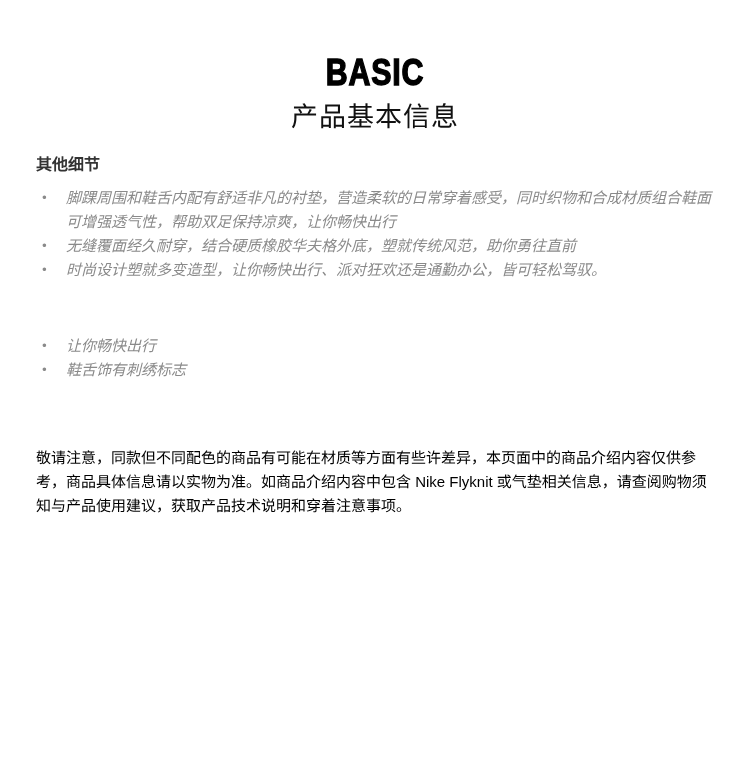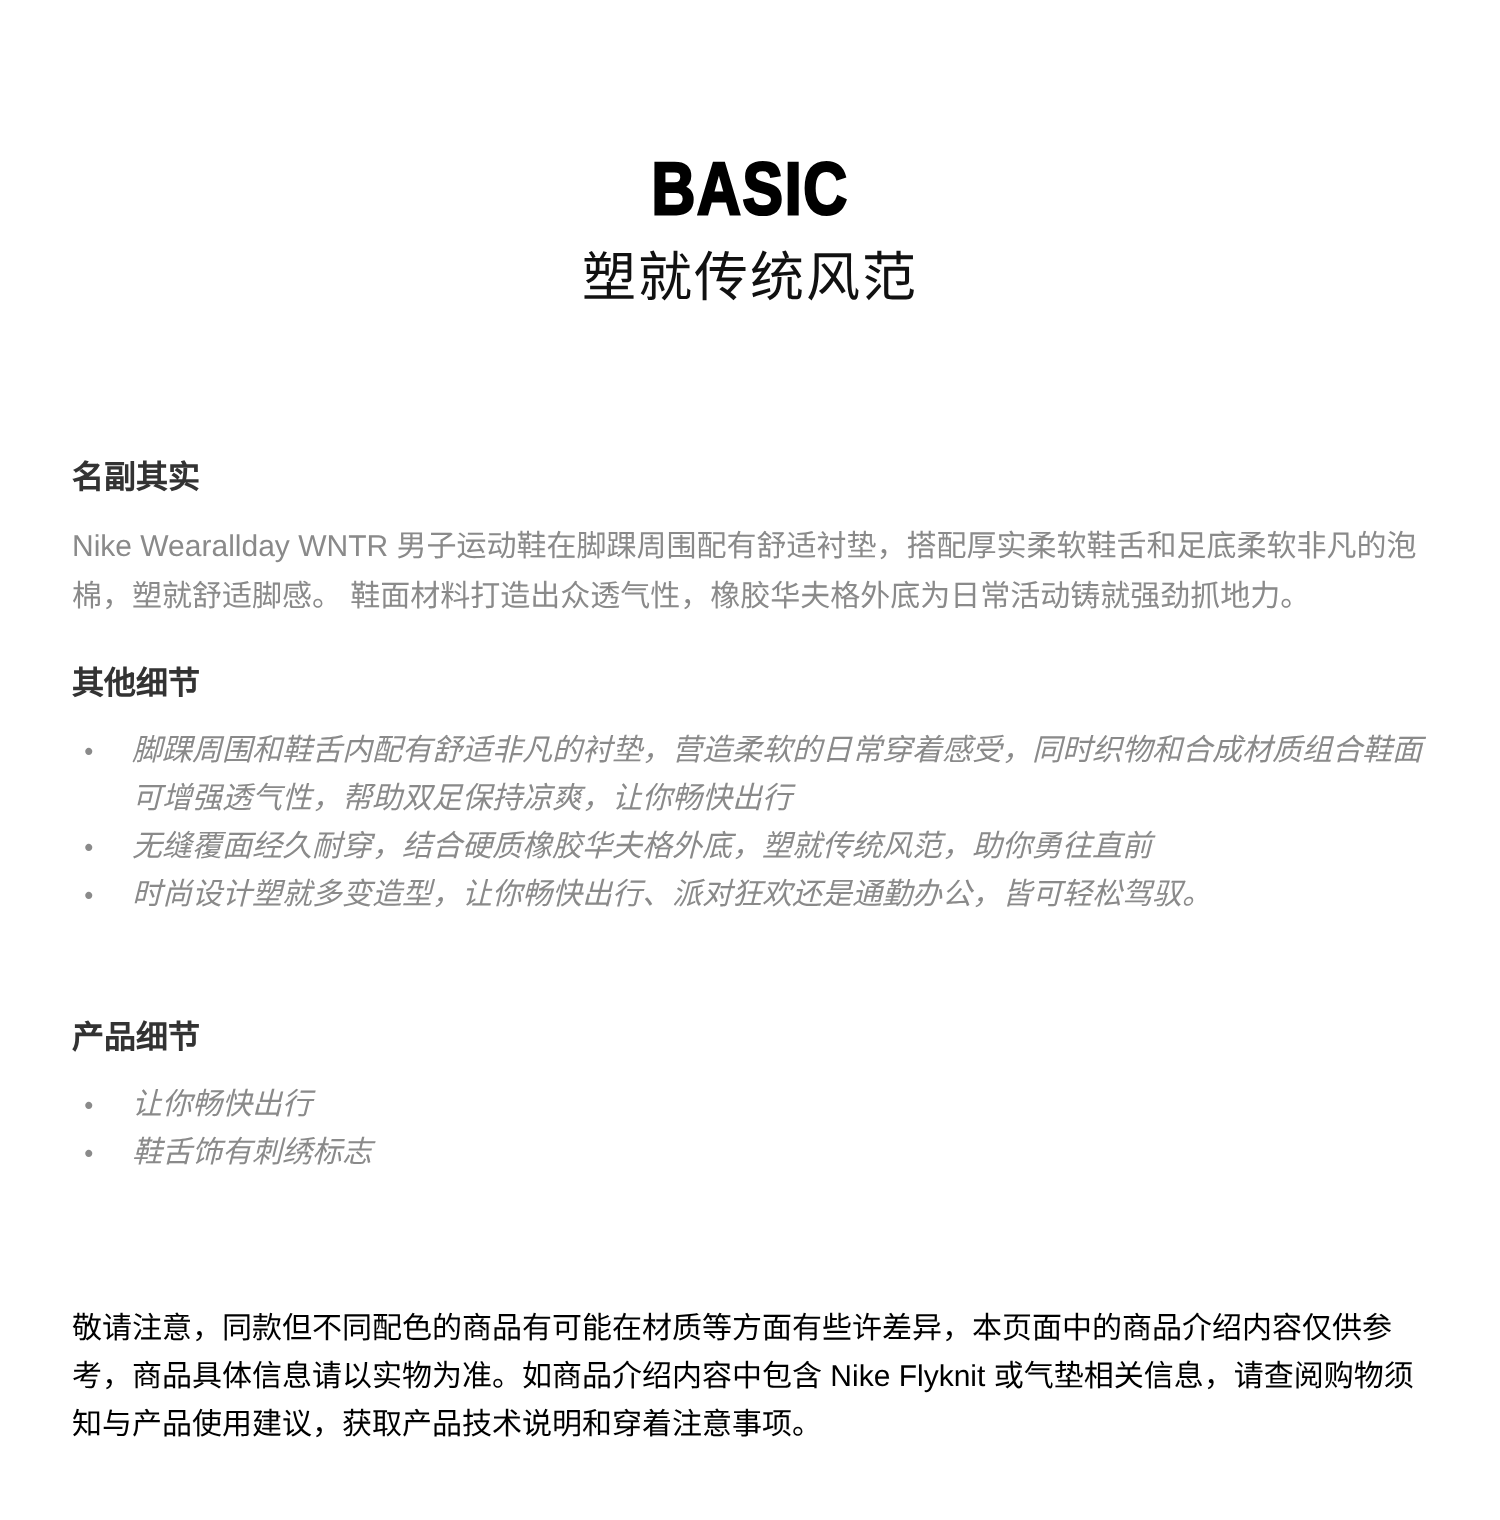--- a/index.html
+++ b/index.html
@@ -13,21 +13,21 @@
     width: 750px;
     height: 760px;
     overflow: hidden;
   }
   .content {
     padding: 0 36px;
   }
   
   .title-block {
     text-align: center;
-    padding-top: 76px;
+    padding-top: 54px;
   }
   .basic-title {
     display: inline-block;
     margin: 0;
     font-size: 37px;
     line-height: 1;
     font-weight: 700;
     color: #000000;
     letter-spacing: 1px;
     transform: scaleX(0.82);
@@ -87,39 +87,34 @@
     color: #000000;
   }
 </style>
 </head>
 <body>
 
 <div class="content">
 
   <header class="title-block">
     <h1 class="basic-title">BASIC</h1>
-    <h2 class="subtitle">塑就传统风范</h2>
+    <h2 class="subtitle">产品基本信息</h2>
   </header>
 
-  <section class="sec-intro">
-    <h3>名副其实</h3>
-    <p class="body-text">Nike Wearallday WNTR 男子运动鞋在脚踝周围配有舒适衬垫，搭配厚实柔软鞋舌和足底柔软非凡的泡棉，塑就舒适脚感。 鞋面材料打造出众透气性，橡胶华夫格外底为日常活动铸就强劲抓地力。</p>
-  </section>
 
   <section class="sec-other">
     <h3>其他细节</h3>
     <ul class="bullets">
       <li>脚踝周围和鞋舌内配有舒适非凡的衬垫，营造柔软的日常穿着感受，同时织物和合成材质组合鞋面可增强透气性，帮助双足保持凉爽，让你畅快出行</li>
       <li>无缝覆面经久耐穿，结合硬质橡胶华夫格外底，塑就传统风范，助你勇往直前</li>
       <li>时尚设计塑就多变造型，让你畅快出行、派对狂欢还是通勤办公，皆可轻松驾驭。</li>
     </ul>
   </section>
 
   <section class="sec-product">
-    <h3>产品细节</h3>
     <ul class="bullets">
       <li>让你畅快出行</li>
       <li>鞋舌饰有刺绣标志</li>
     </ul>
   </section>
 
   <p class="disclaimer">敬请注意，同款但不同配色的商品有可能在材质等方面有些许差异，本页面中的商品介绍内容仅供参考，商品具体信息请以实物为准。如商品介绍内容中包含 Nike Flyknit 或气垫相关信息，请查阅购物须知与产品使用建议，获取产品技术说明和穿着注意事项。</p>
 
 </div>
 

